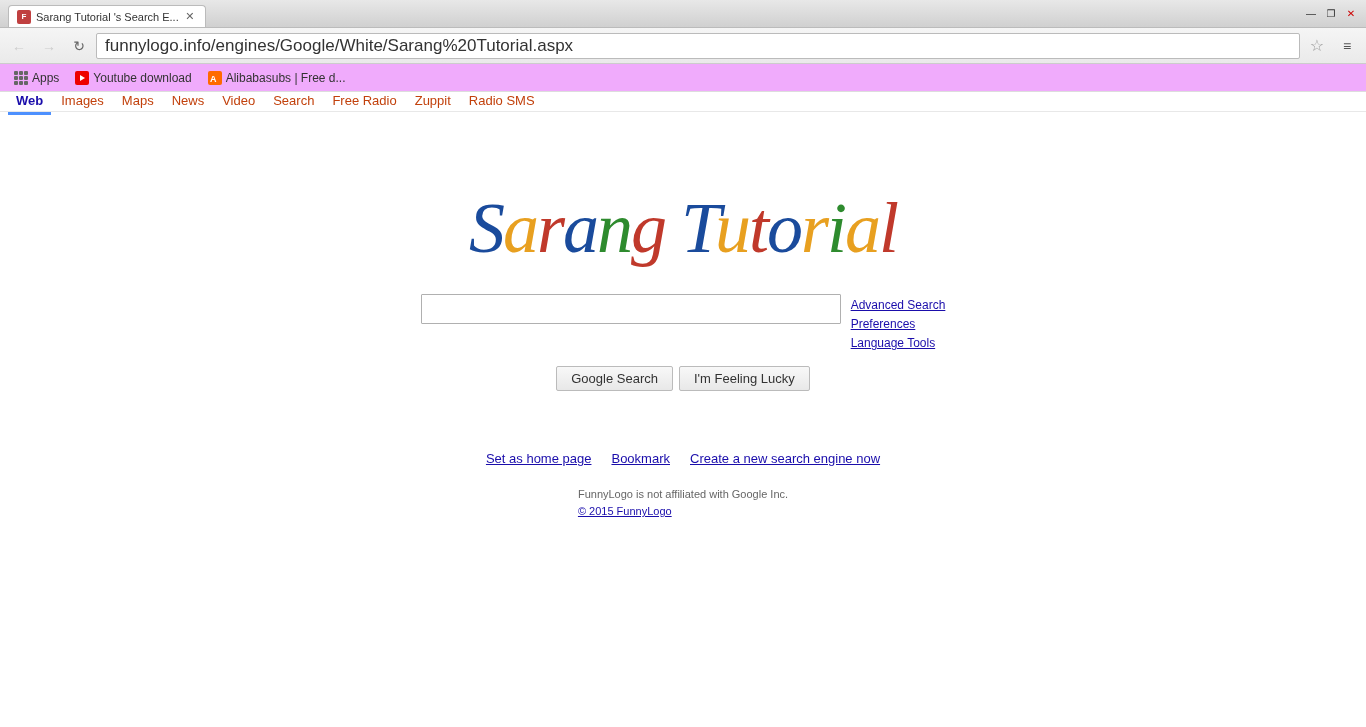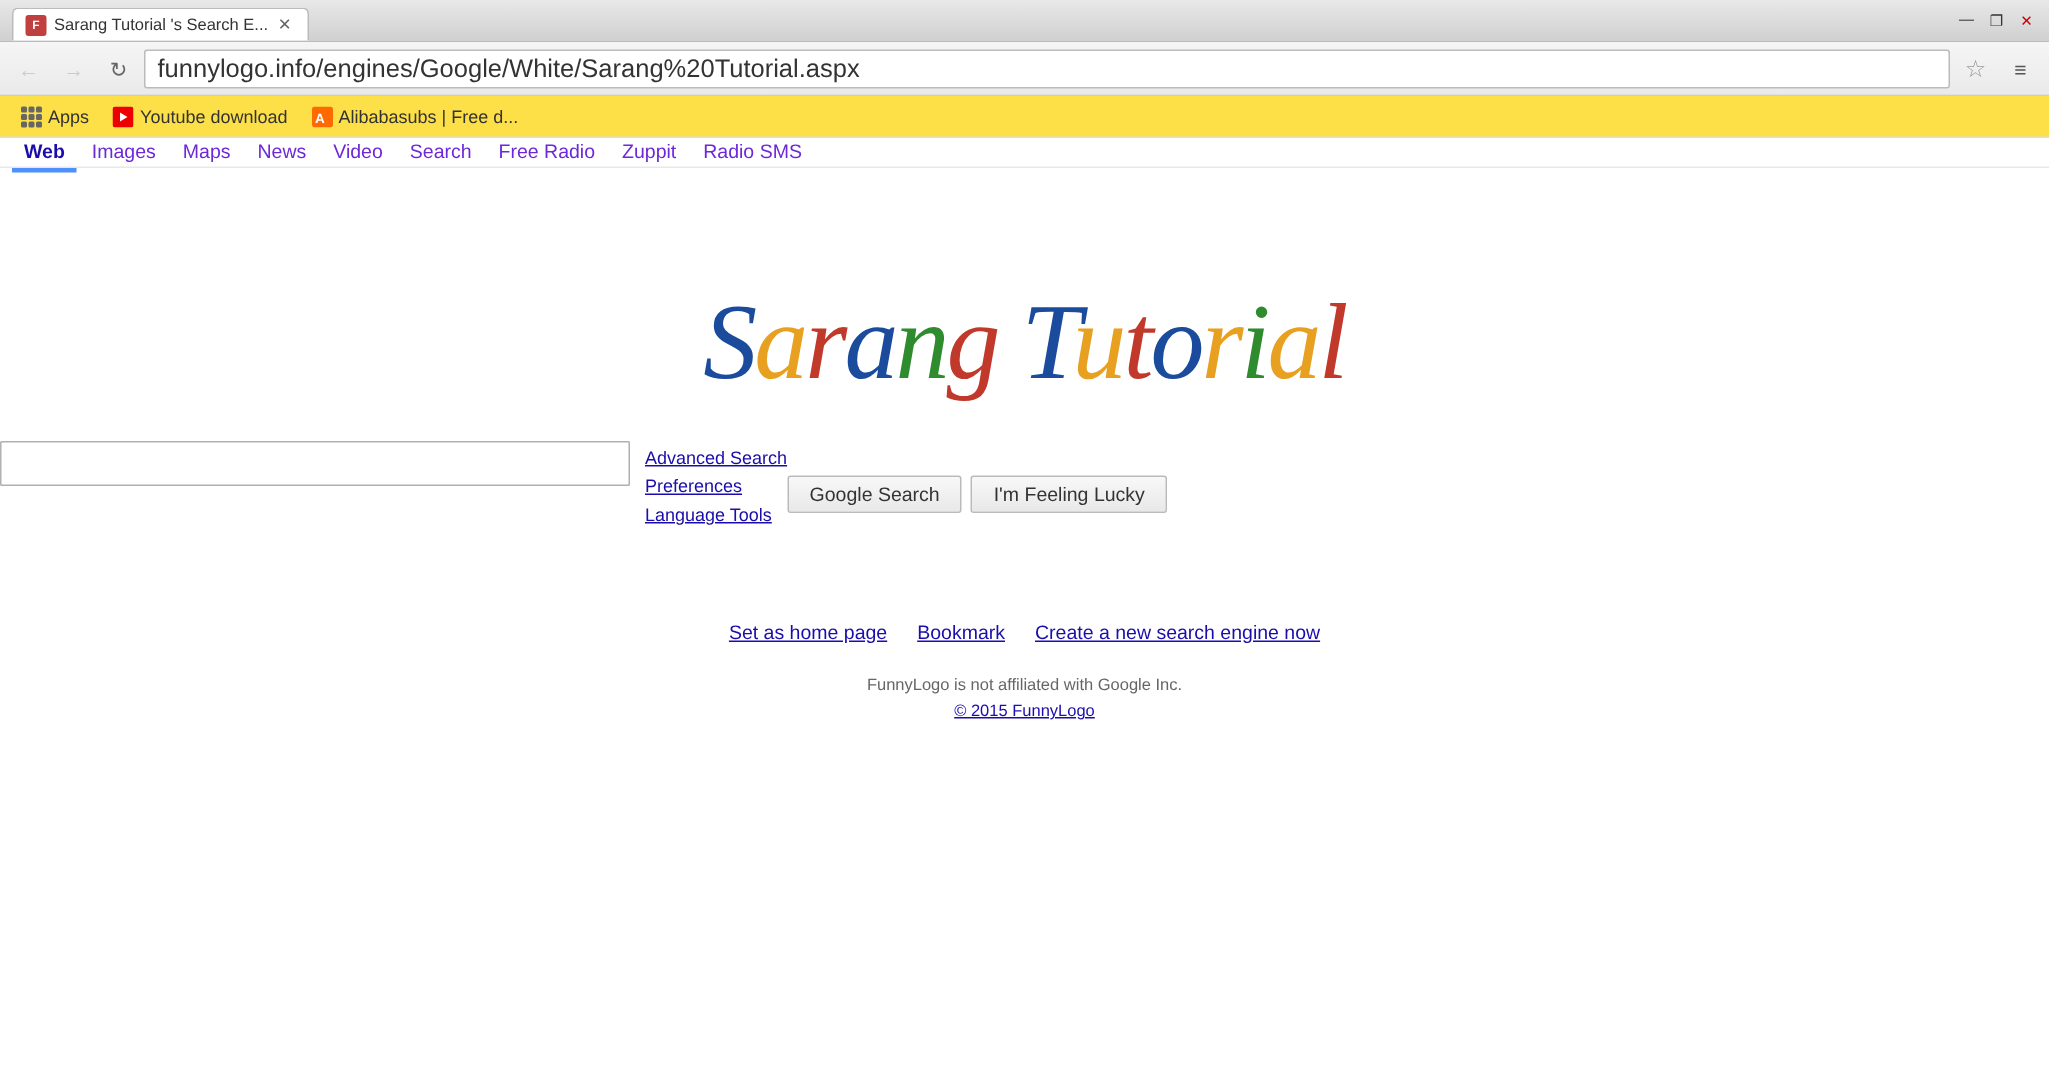--- a/index.html
+++ b/index.html
@@ -144,21 +144,21 @@
       align-items: center;
       justify-content: center;
       color: #555;
       cursor: pointer;
       font-size: 14px;
     }
 
     
     .bookmarks-bar {
       height: 28px;
-      background: #fde047;
+      background: #f0abfc;
       border-bottom: 1px solid #ddd;
       display: flex;
       align-items: center;
       padding: 0 8px;
       gap: 4px;
     }
     .bookmark-item {
       display: flex;
       align-items: center;
       padding: 3px 6px;
@@ -193,21 +193,21 @@
       background: #fff;
       border-bottom: 1px solid #e8e8e8;
       display: flex;
       align-items: center;
       padding: 0 8px;
       gap: 2px;
     }
     .google-nav-item {
       padding: 4px 8px;
       font-size: 13px;
-      color: #6d28d9;
+      color: #c2410c;
       cursor: pointer;
       text-decoration: none;
       border-bottom: 3px solid transparent;
     }
     .google-nav-item.active { color: #1a0dab; border-bottom-color: #4d90fe; font-weight: bold; }
 
     
     .page-content {
       background: #fff;
       min-height: 580px;
@@ -225,20 +225,21 @@
       font-size: 72px;
       font-family: 'Times New Roman', serif;
       letter-spacing: -2px;
       line-height: 1;
       font-style: italic;
     }
 
     
     .search-area {
       display: flex;
+      flex-direction: column;
       align-items: center;
       width: 100%;
     }
     .search-row {
       display: flex;
       align-items: flex-start;
       gap: 10px;
     }
     .search-input {
       width: 420px;
@@ -285,21 +286,21 @@
     .footer-link {
       font-size: 13px;
       color: #1a0dab;
       text-decoration: underline;
       cursor: pointer;
     }
     .footer-copy {
       margin-top: 20px;
       font-size: 11px;
       color: #666;
-      text-align: center;
+      text-align: left;
       line-height: 1.6;
     }
     .footer-copy a {
       color: #1a0dab;
       text-decoration: underline;
       cursor: pointer;
     }
   </style>
 </head>
 <body>

